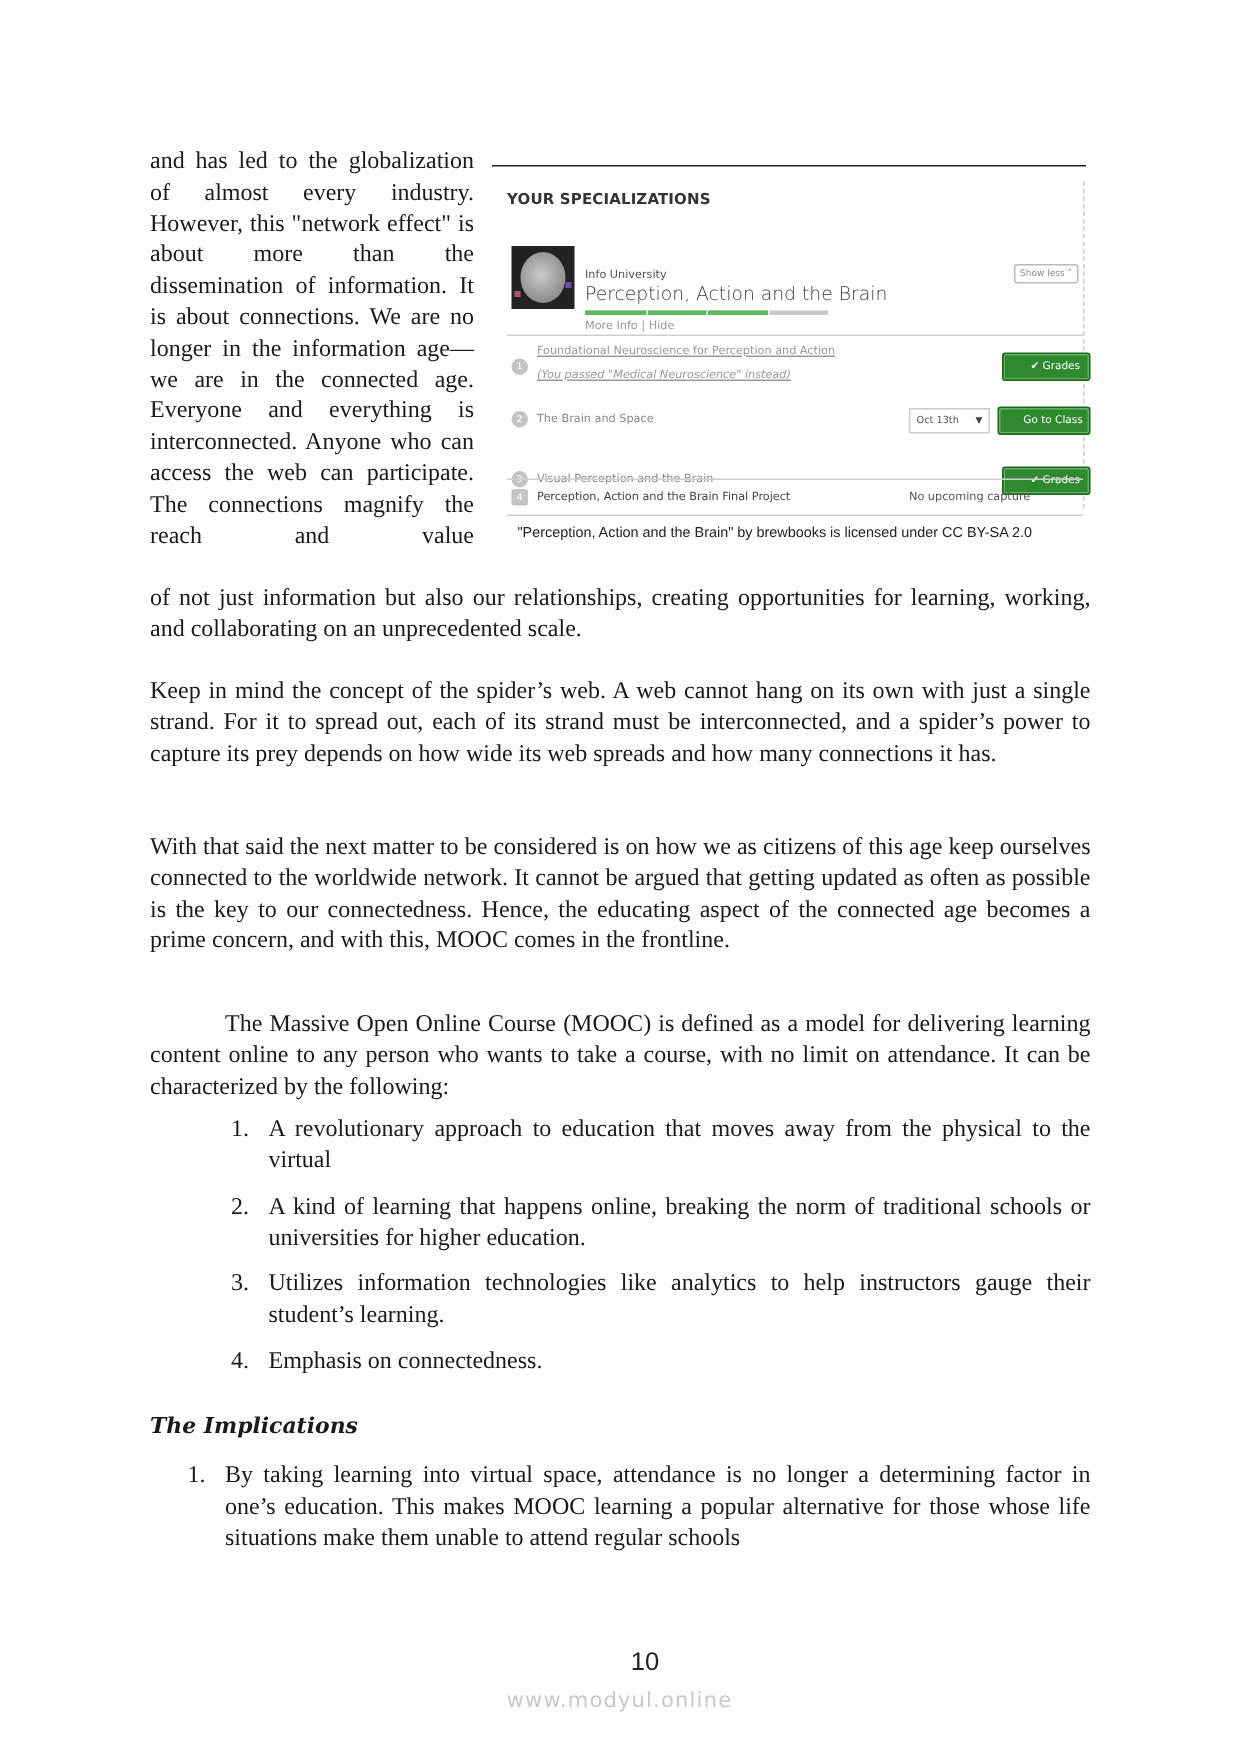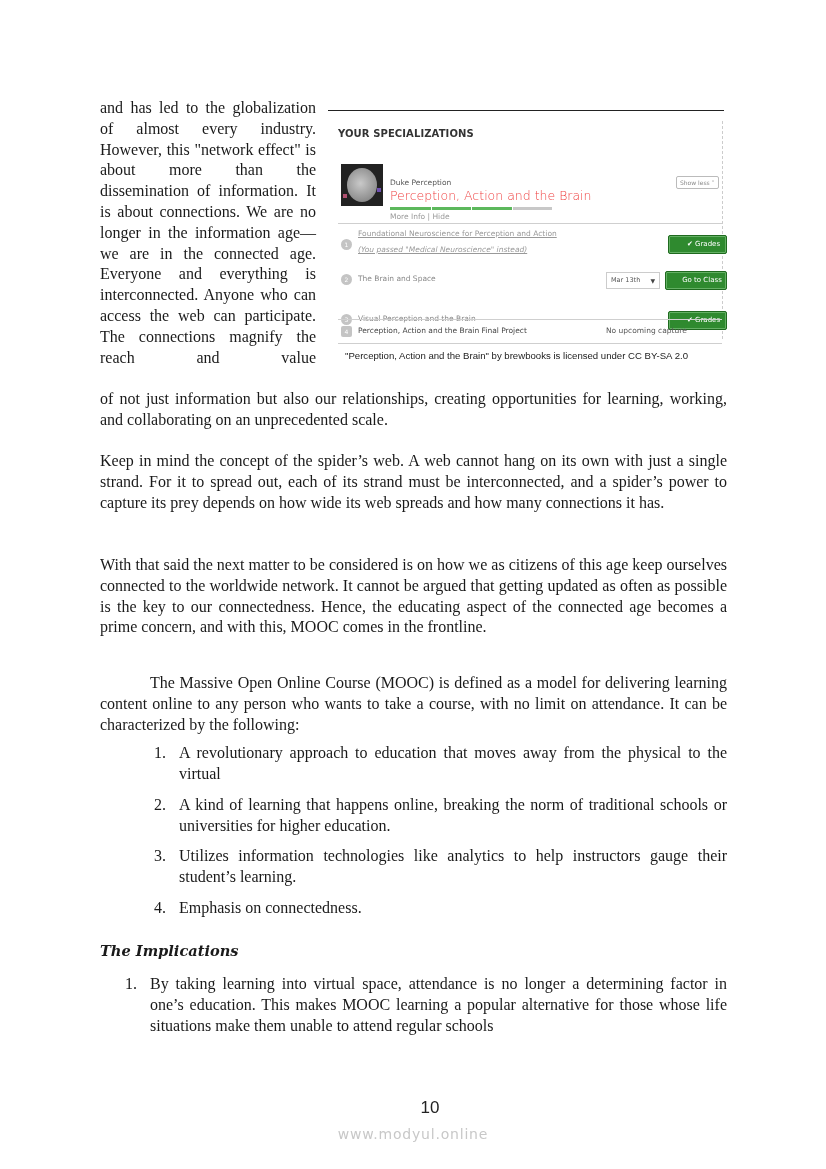--- a/index.html
+++ b/index.html
@@ -10,21 +10,21 @@
   .float-left-col { position: absolute; left: 0; top: 0; width: 216px; text-align: justify; }
   .figure { position: absolute; left: 228px; top: 12px; width: 398px; }
   .figure .topline { height: 0; border-top: 1.5px solid #222; width: 396px; }
   .panel { position: relative; height: 224px; font-family: "DejaVu Sans", sans-serif; color: #555; }
   .spec-title { position: absolute; left: 10px; top: 17px; font-size: 10px; font-weight: bold; color: #333; letter-spacing: 0.1px; }
   .thumb { position: absolute; left: 13px; top: 53px; width: 42px; height: 42px; background: #222; overflow: hidden; }
   .thumb .brain { position: absolute; left: 6px; top: 4px; width: 30px; height: 34px; border-radius: 50%; background: radial-gradient(circle at 45% 45%, #c9c9c9, #8e8e8e 70%, #6a6a6a); }
   .thumb .dot1 { position:absolute; left: 2px; top: 30px; width: 4px; height: 4px; background:#b05070; }
   .thumb .dot2 { position:absolute; left: 36px; top: 24px; width: 4px; height: 4px; background:#7050b0; }
   .univ { position: absolute; left: 62px; top: 67px; font-size: 7.5px; color: #555; }
-  .course-title { position: absolute; left: 62px; top: 77px; font-size: 12.5px; color: #ef4444; font-weight: 300; }
+  .course-title { position: absolute; left: 62px; top: 77px; font-size: 12.5px; color: #404040; font-weight: 300; }
   .pbar { position: absolute; left: 62px; top: 96px; width: 162px; height: 3px; background: #c8c8c8; }
   .pbar .fill { position: absolute; left: 0; top: 0; height: 3px; background: #5cb85c; }
   .pbar .sep { position: absolute; top: 0; width: 1px; height: 3px; background: #ffffff; }
   .more-info { position: absolute; left: 62px; top: 101px; font-size: 7.5px; color: #999; }
   .show-less { position: absolute; left: 348px; top: 65px; font-size: 6px; color: #888; border: 1px solid #bbb; padding: 2px 3px; border-radius: 2px; }
   .hr { position: absolute; left: 10px; width: 384px; height: 0; border-top: 1px solid #cfcfcf; }
   .row { position: absolute; left: 13px; width: 380px; height: 18px; }
   .num { position: absolute; left: 0; width: 11px; height: 11px; border-radius: 50%; background: #c4c4c4; color: #fff; font-size: 6px; text-align: center; line-height: 11px; }
   .row-label { position: absolute; left: 17px; font-size: 7.5px; color: #888; white-space: nowrap; }
   .row-label.underline { text-decoration: underline; color: #999; }
@@ -52,21 +52,21 @@
     <div class="topline"></div>
     <div class="panel">
       <div class="right-border"></div>
       <div class="spec-title">YOUR SPECIALIZATIONS</div>
 
       <div class="thumb">
         <div class="brain"></div>
         <div class="dot1"></div>
         <div class="dot2"></div>
       </div>
-      <div class="univ">Duke Perception</div>
+      <div class="univ">Info University</div>
       <div class="course-title">Perception, Action and the Brain</div>
       <div class="pbar" id="pbar">
         <div class="fill" id="pbar-fill" style="width: 75%;"></div>
       <div class="sep" style="left: 25%;"></div>
           <div class="sep" style="left: 50%;"></div>
           <div class="sep" style="left: 75%;"></div>
         </div>
       <div class="more-info">More Info | Hide</div>
       <div class="show-less">Show less ˄</div>
 
@@ -76,21 +76,21 @@
         <div class="num" style="top:10px;">1</div>
         <div class="row-label underline" style="top:0;">Foundational Neuroscience for Perception and Action</div>
         <div class="row-label underline italic" style="top:16px;">(You passed "Medical Neuroscience" instead)</div>
         <div class="btn" style="left:327px; top:6px; width:45px;">✔ Grades</div>
       </div>
 
       <div class="row" style="top:160px;">
         <div class="num" style="top:3px;">2</div>
         <div class="row-label" style="top:3px;">The Brain and Space</div>
         <div class="select" style="left:265px; top:1px; width:48px;">
-          <span>Mar 13th</span>
+          <span>Oct 13th</span>
           <span class="caret">▼</span>
         </div>
         <div class="btn" style="left:324px; top:0px; width:48px;">Go to Class</div>
       </div>
 
       <div class="row" style="top:200px;">
         <div class="num" style="top:3px;">3</div>
         <div class="row-label" style="top:3px;">Visual Perception and the Brain</div>
         <div class="btn" style="left:327px; top:0px; width:45px;">✔ Grades</div>
       </div>

